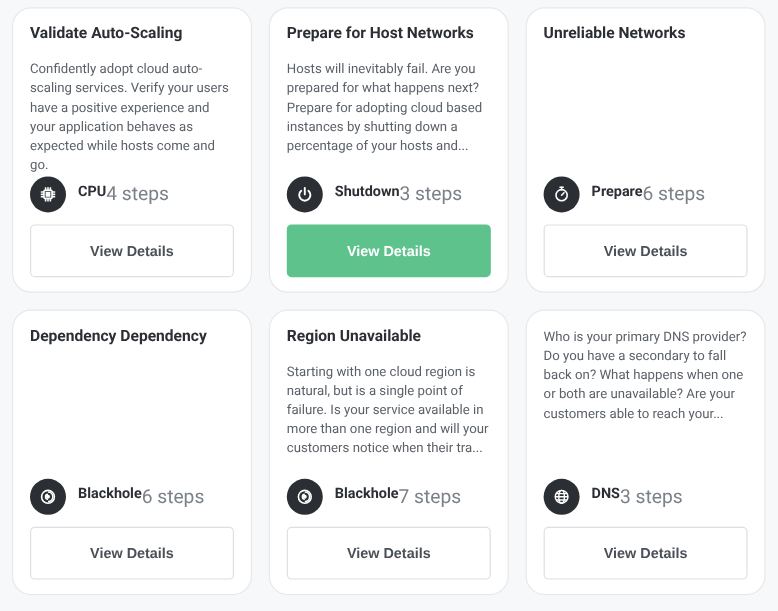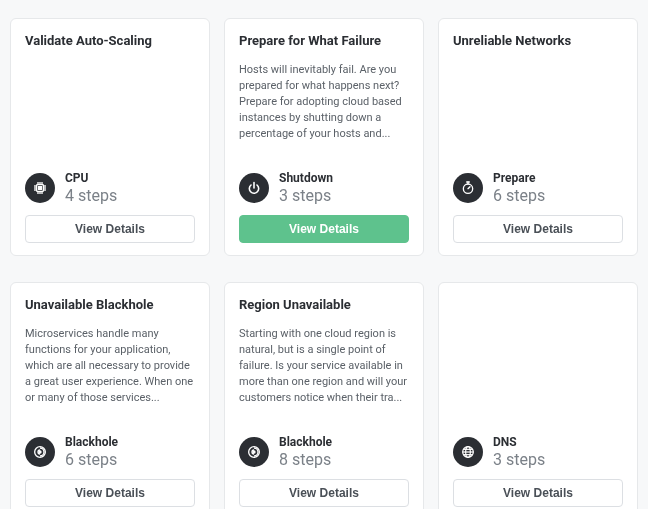--- a/index.html
+++ b/index.html
@@ -12,27 +12,26 @@
     padding: 6px 10px;
   }
   .grid {
     display: grid;
     grid-template-columns: repeat(3, 1fr);
     gap: 14px;
   }
   .card {
     background: #ffffff;
     border: 1px solid #e6e8ea;
-    border-radius: 6px;
+    border-radius: 16px;
     padding: 14px 14px 12px 14px;
     display: flex;
     flex-direction: column;
     height: 238px;
     position: relative;
-    margin-top: 12px;
   }
   .card-title {
     font-size: 13px;
     font-weight: 700;
     color: #2b2e33;
     margin-bottom: 14px;
   }
   .card-desc {
     font-size: 11px;
     line-height: 1.45;
@@ -55,26 +54,26 @@
     width: 30px;
     height: 30px;
     border-radius: 50%;
     background: #2b2e33;
     display: flex;
     align-items: center;
     justify-content: center;
     flex-shrink: 0;
   }
   .icon-circle svg { width: 16px; height: 16px; }
-  .attack-text { display: flex; flex-direction: column; line-height: 1.2; }
+  .attack-text { display: flex; line-height: 1.2; }
   .attack-name { font-size: 12px; font-weight: 700; color: #2b2e33; }
   .attack-steps { font-size: 16px; color: #7b8188; }
   .btn {
     width: 100%;
-    height: 28px;
+    height: 44px;
     border-radius: 4px;
     border: 1px solid #dcdfe3;
     background: #ffffff;
     color: #4a5057;
     font-size: 12px;
     font-weight: 600;
     cursor: pointer;
     display: flex;
     align-items: center;
     justify-content: center;
@@ -84,20 +83,21 @@
     border-color: #5ec28d;
     color: #ffffff;
   }
 </style>
 </head>
 <body>
 
 <div class="grid" id="grid">
     <div class="card">
       <div class="card-title">Validate Auto-Scaling</div>
+      <div class="card-desc">Confidently adopt cloud auto-scaling services. Verify your users have a positive experience and your application behaves as expected while hosts come and go.</div>
       <div class="attack-row">
         <div class="icon-circle">
           <svg viewBox="0 0 24 24" fill="none" stroke="#fff" stroke-width="2">
             <rect x="7" y="7" width="10" height="10" rx="1"></rect>
             <rect x="10" y="10" width="4" height="4" fill="#fff"></rect>
             <line x1="12" y1="3" x2="12" y2="7"></line>
             <line x1="9" y1="3" x2="9" y2="7"></line>
             <line x1="15" y1="3" x2="15" y2="7"></line>
             <line x1="12" y1="17" x2="12" y2="21"></line>
             <line x1="9" y1="17" x2="9" y2="21"></line>
@@ -111,21 +111,21 @@
           </svg>
         </div>
         <div class="attack-text">
           <span class="attack-name">CPU</span>
           <span class="attack-steps">4 steps</span>
         </div>
       </div>
       <button class="btn">View Details</button>
     </div>
     <div class="card">
-      <div class="card-title">Prepare for What Failure</div>
+      <div class="card-title">Prepare for Host Networks</div>
       <div class="card-desc">Hosts will inevitably fail. Are you prepared for what happens next? Prepare for adopting cloud based instances by shutting down a percentage of your hosts and...</div>
       <div class="attack-row">
         <div class="icon-circle">
           <svg viewBox="0 0 24 24" fill="none" stroke="#fff" stroke-width="2.4" stroke-linecap="round">
             <path d="M7.5 7.5 A7 7 0 1 0 16.5 7.5"></path>
             <line x1="12" y1="4" x2="12" y2="12"></line>
           </svg>
         </div>
         <div class="attack-text">
           <span class="attack-name">Shutdown</span>
@@ -146,22 +146,21 @@
           </svg>
         </div>
         <div class="attack-text">
           <span class="attack-name">Prepare</span>
           <span class="attack-steps">6 steps</span>
         </div>
       </div>
       <button class="btn">View Details</button>
     </div>
     <div class="card">
-      <div class="card-title">Unavailable Blackhole</div>
-      <div class="card-desc">Microservices handle many functions for your application, which are all necessary to provide a great user experience. When one or many of those services...</div>
+      <div class="card-title">Dependency Dependency</div>
       <div class="attack-row">
         <div class="icon-circle">
           <svg viewBox="0 0 24 24" fill="none" stroke="#fff" stroke-width="2">
             <circle cx="12" cy="12" r="8"></circle>
             <path d="M12 6 a6 6 0 0 1 0 12" fill="none"></path>
             <path d="M12 9 a3 3 0 0 0 0 6" fill="none"></path>
             <circle cx="12" cy="12" r="1.5" fill="#fff"></circle>
           </svg>
         </div>
         <div class="attack-text">
@@ -178,26 +177,27 @@
         <div class="icon-circle">
           <svg viewBox="0 0 24 24" fill="none" stroke="#fff" stroke-width="2">
             <circle cx="12" cy="12" r="8"></circle>
             <path d="M12 6 a6 6 0 0 1 0 12" fill="none"></path>
             <path d="M12 9 a3 3 0 0 0 0 6" fill="none"></path>
             <circle cx="12" cy="12" r="1.5" fill="#fff"></circle>
           </svg>
         </div>
         <div class="attack-text">
           <span class="attack-name">Blackhole</span>
-          <span class="attack-steps">8 steps</span>
-        </div>
-      </div>
-      <button class="btn">View Details</button>
-    </div>
-    <div class="card">
+          <span class="attack-steps">7 steps</span>
+        </div>
+      </div>
+      <button class="btn">View Details</button>
+    </div>
+    <div class="card">
+      <div class="card-desc">Who is your primary DNS provider? Do you have a secondary to fall back on? What happens when one or both are unavailable? Are your customers able to reach your...</div>
       <div class="attack-row">
         <div class="icon-circle">
           <svg viewBox="0 0 24 24" fill="none" stroke="#fff" stroke-width="1.8">
             <circle cx="12" cy="12" r="8"></circle>
             <ellipse cx="12" cy="12" rx="3.5" ry="8"></ellipse>
             <line x1="4" y1="12" x2="20" y2="12"></line>
             <line x1="5" y1="8" x2="19" y2="8"></line>
             <line x1="5" y1="16" x2="19" y2="16"></line>
           </svg>
         </div>

